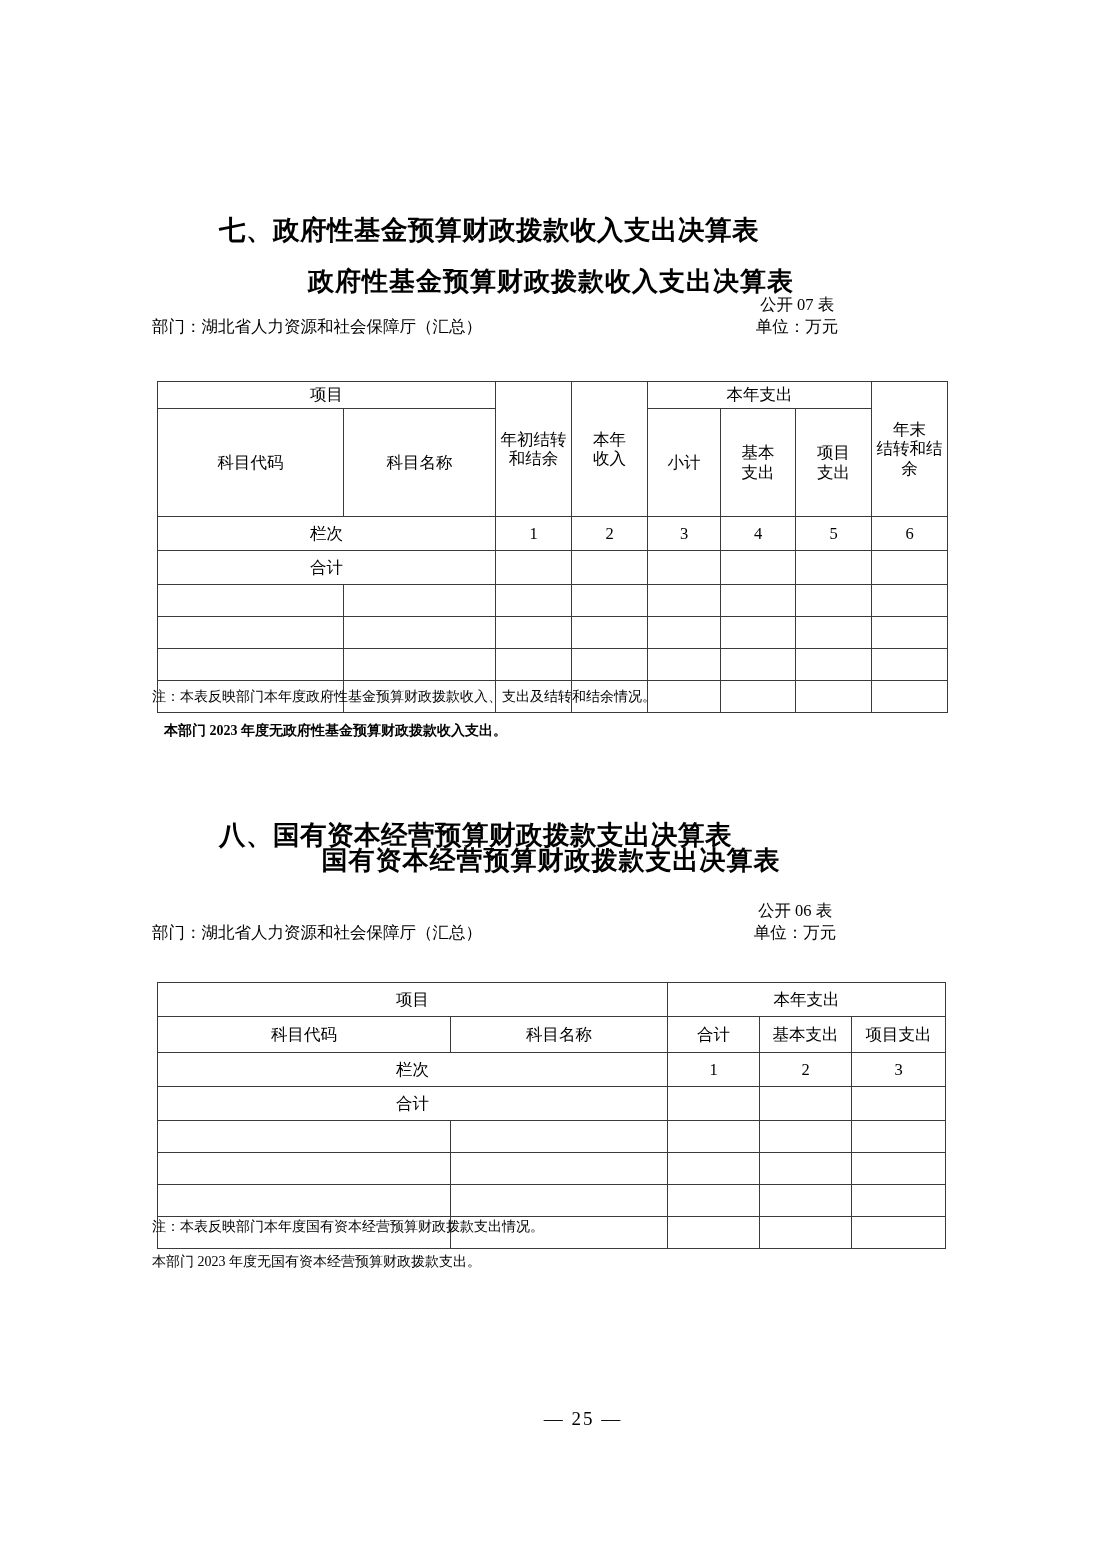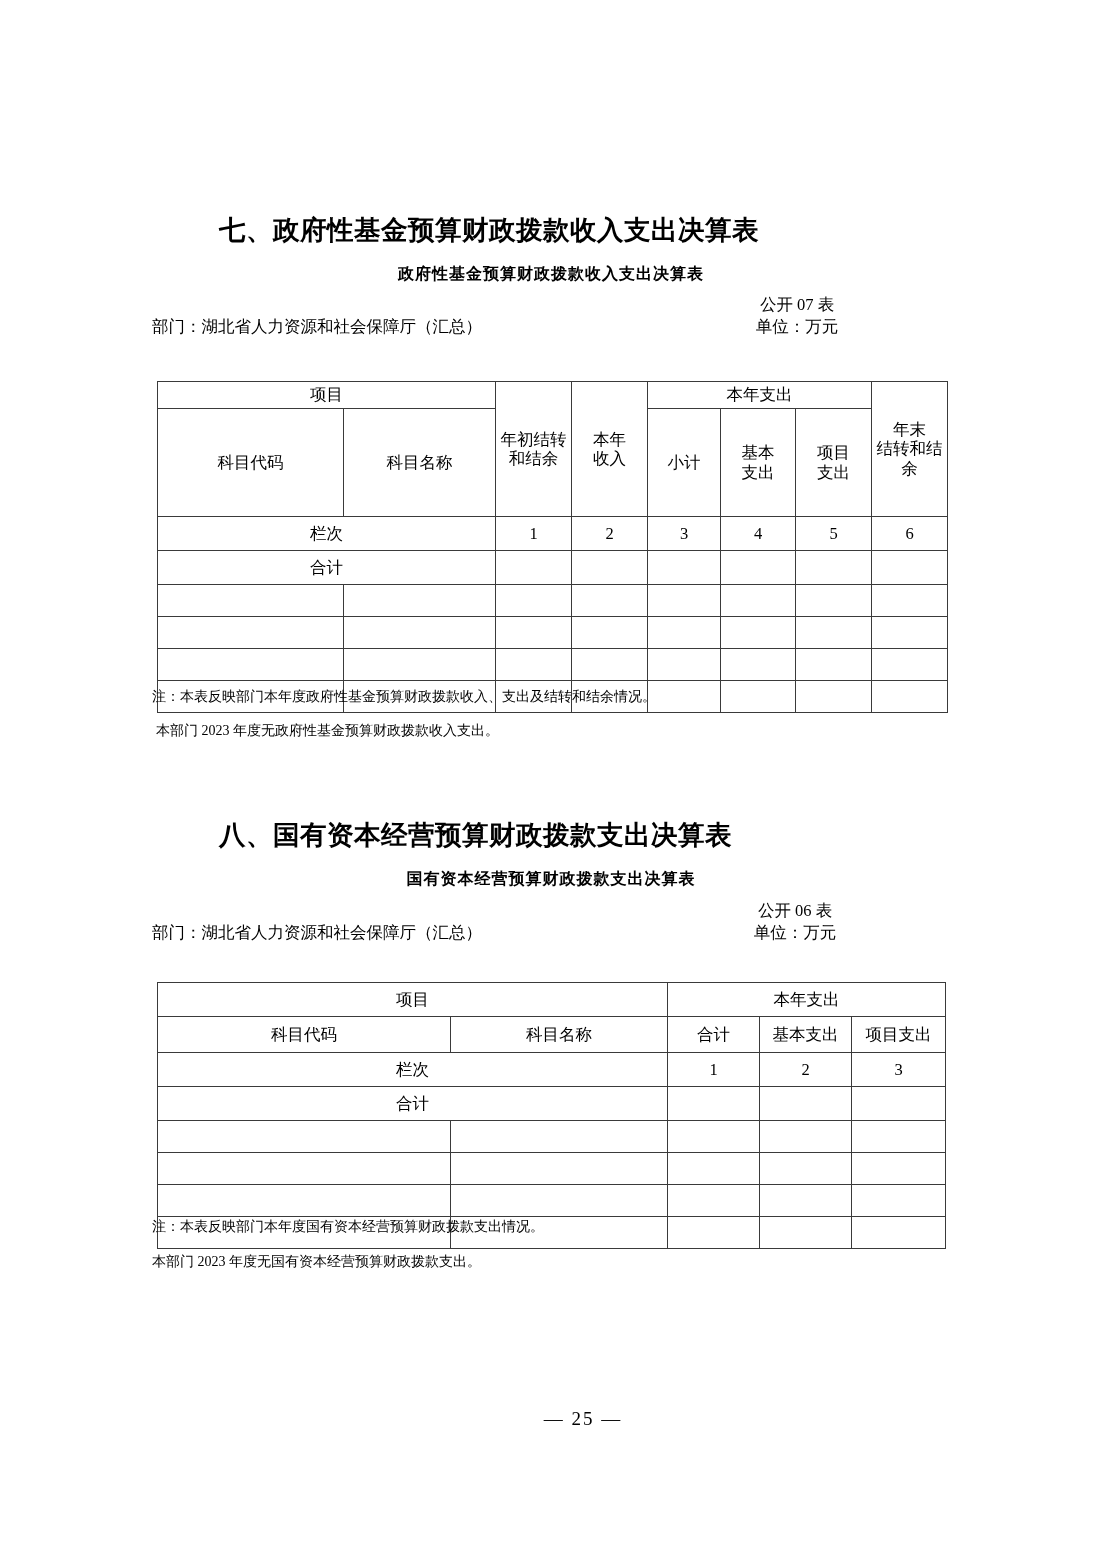--- a/index.html
+++ b/index.html
@@ -34,21 +34,21 @@
     color: #000;
   }
 
   .table-title {
     position: absolute;
     width: 1102px;
     left: 0;
     text-align: center;
     font-family: "Liberation Serif", "DejaVu Serif", serif;
     font-weight: bold;
-    font-size: 16px;
+    font-size: 26px;
     letter-spacing: 1px;
     white-space: nowrap;
   }
 
   .meta-right {
     position: absolute;
     text-align: center;
     font-size: 16.5px;
     line-height: 22px;
     white-space: nowrap;
@@ -196,25 +196,25 @@
         <td class="blank"></td>
         <td class="blank"></td>
         <td class="blank"></td>
         <td class="blank"></td>
         <td class="blank"></td>
       </tr>
     </tbody>
   </table>
 
   <div class="note" style="left:152px; top:688px;">注：本表反映部门本年度政府性基金预算财政拨款收入、支出及结转和结余情况。</div>
-  <div class="note" style="left:156px; top:722px;">本部门 2023 年度无政府性基金预算财政拨款收入支出。</div>
+  <div class="note" style="left:164px; top:722px;font-weight:bold;">本部门 2023 年度无政府性基金预算财政拨款收入支出。</div>
 
   <div class="section-heading" style="left:219px; top:817px;">八、国有资本经营预算财政拨款支出决算表</div>
 
-  <div class="table-title" style="top:869px;">国有资本经营预算财政拨款支出决算表</div>
+  <div class="table-title" style="top:843px;">国有资本经营预算财政拨款支出决算表</div>
 
   <div class="meta-right" style="left:645px; top:900px; width:300px;">
     <div>公开 06 表</div>
     <div>单位：万元</div>
   </div>
 
   <div class="meta-left" style="left:152px; top:922px;">部门：湖北省人力资源和社会保障厅（汇总）</div>
 
   <table class="fin" style="left:157px; top:946px; width:788px;">
     <colgroup>

